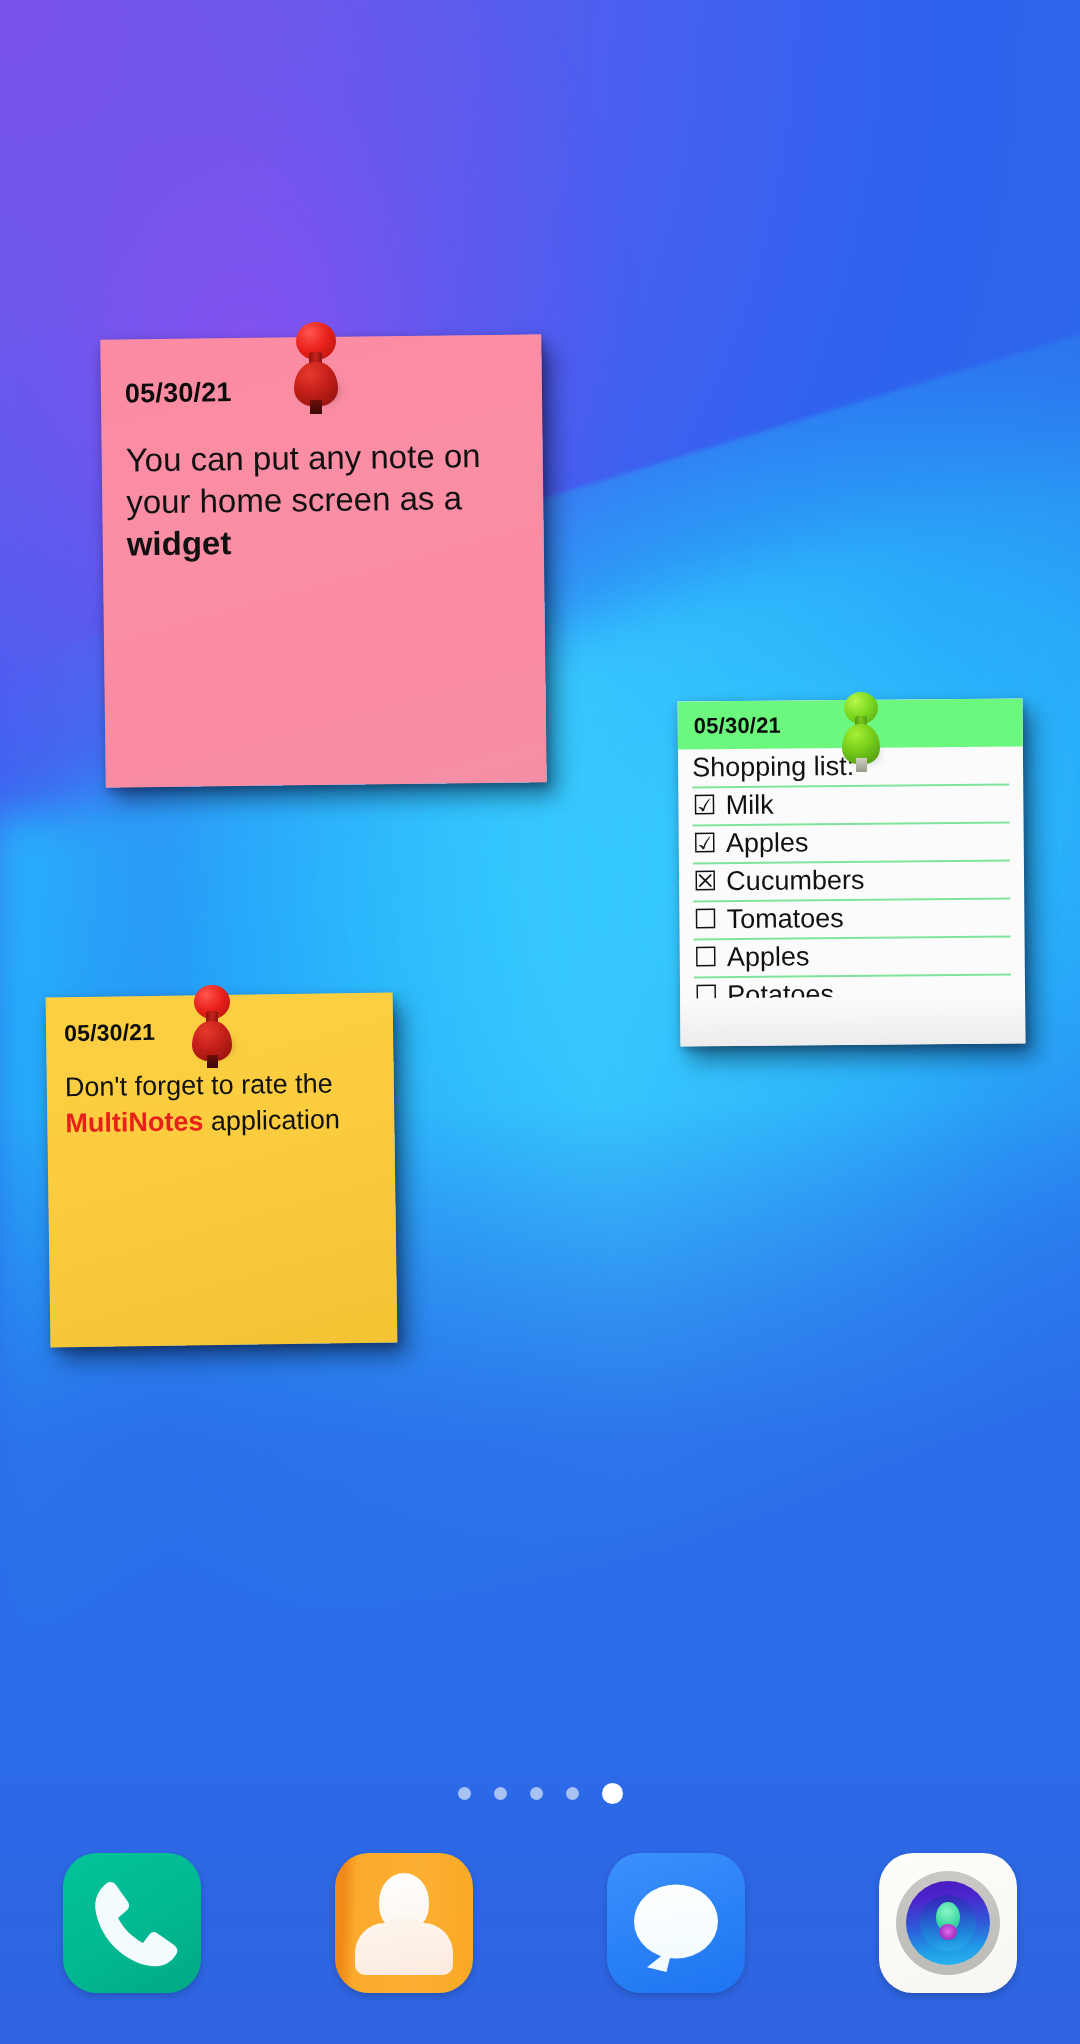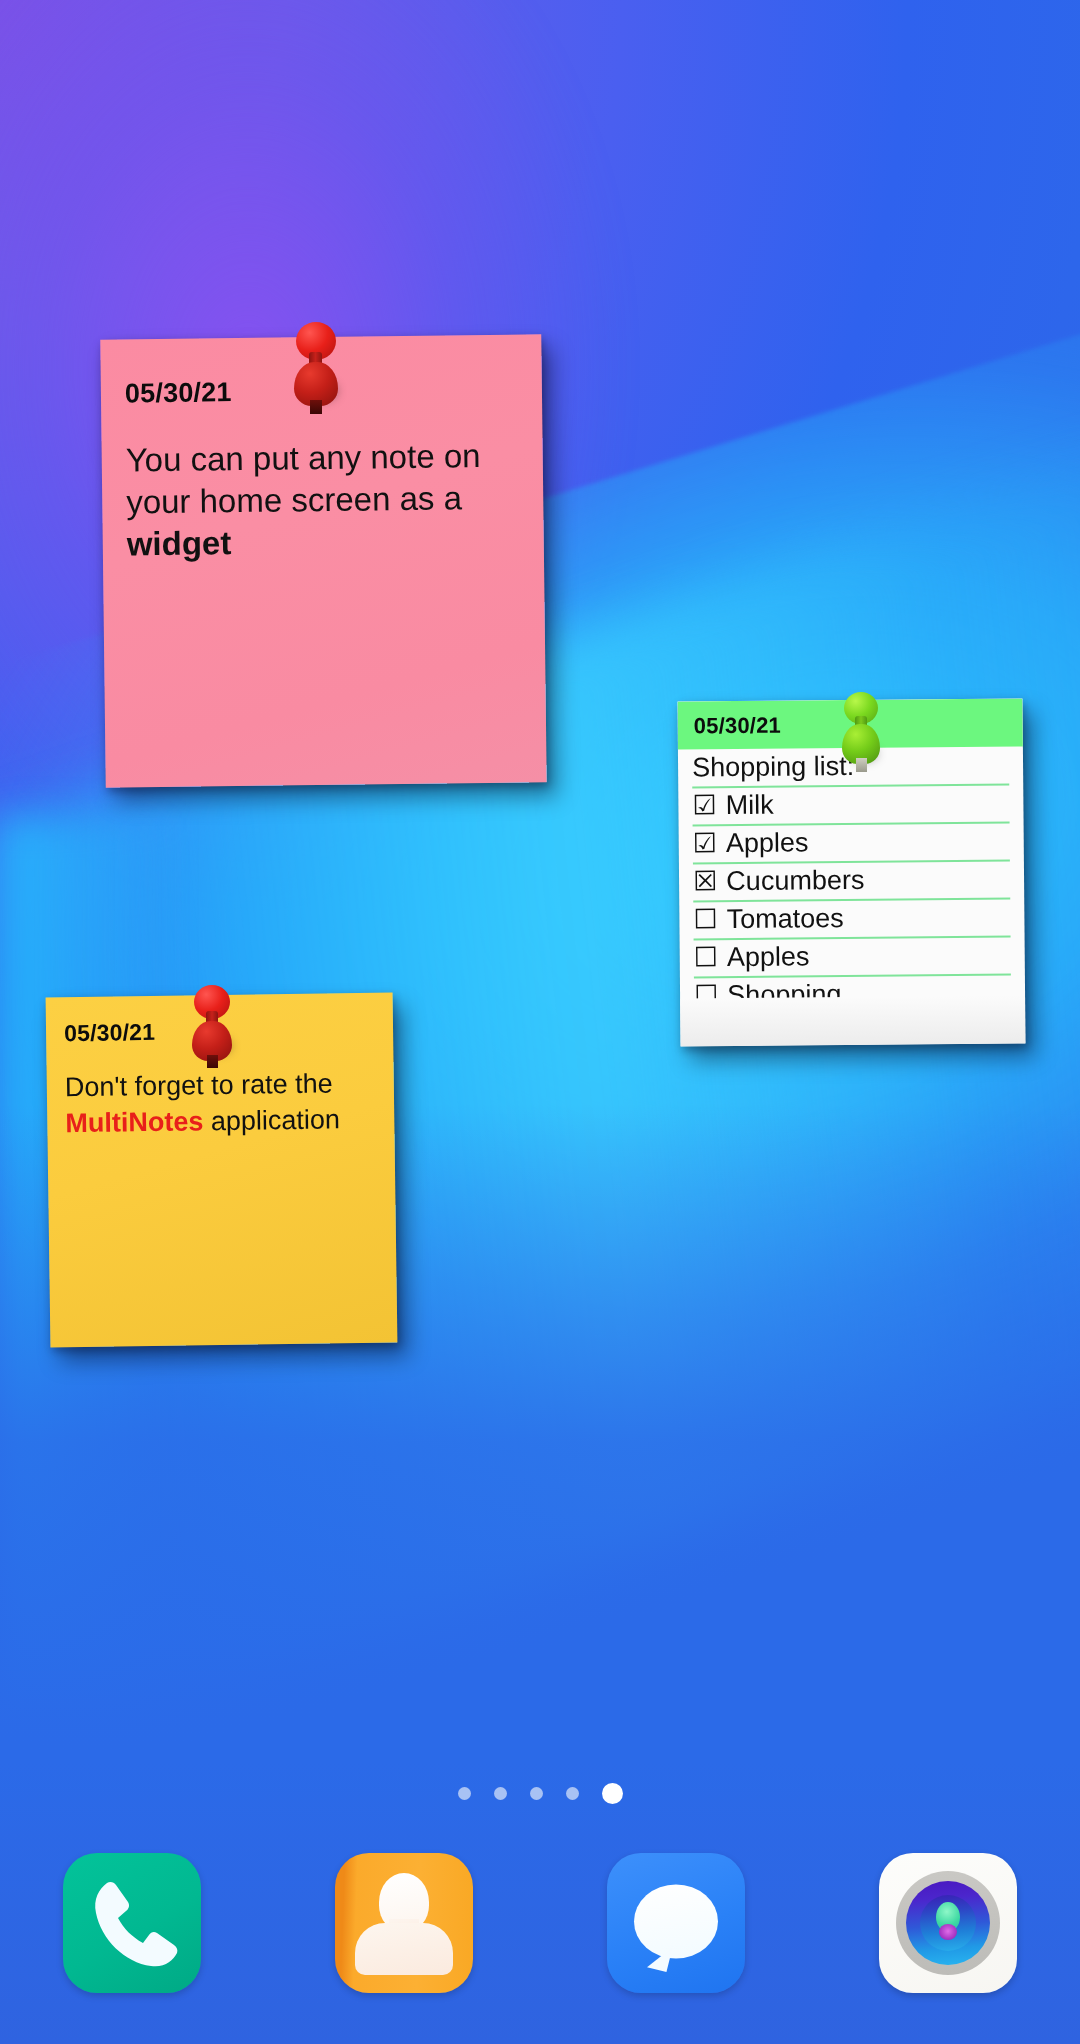--- a/index.html
+++ b/index.html
@@ -299,21 +299,21 @@
     <div class="list-row">
       <span class="chk">☐</span>
       <span>Tomatoes</span>
     </div>
     <div class="list-row">
       <span class="chk">☐</span>
       <span>Apples</span>
     </div>
     <div class="list-row">
       <span class="chk">☐</span>
-      <span>Shopping</span>
+      <span>Potatoes</span>
     </div>
   </div>
   <div class="note-green-fade"></div>
 </div>
 <div class="pin pin-green" style="left:836px; top:692px; width:56px; height:84px;">
   <div class="pin-shadow" style="left:14px; top:54px; width:28px; height:16px;"></div>
   <div class="pin-head" style="left:8px;  top:0px;  width:34px; height:32px;"></div>
   <div class="pin-neck" style="left:19px; top:24px; width:12px; height:14px;"></div>
   <div class="pin-base" style="left:6px;  top:32px; width:38px; height:40px;"></div>
   <div class="pin-tip" style="left:20px; top:66px; width:11px; height:14px;"></div>

